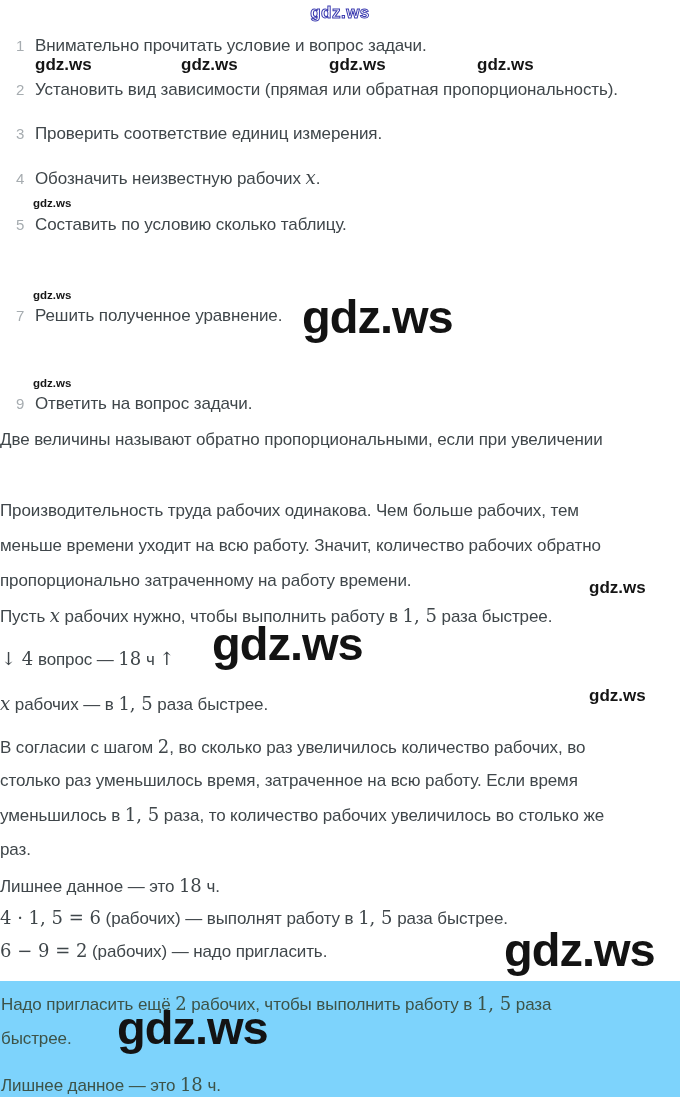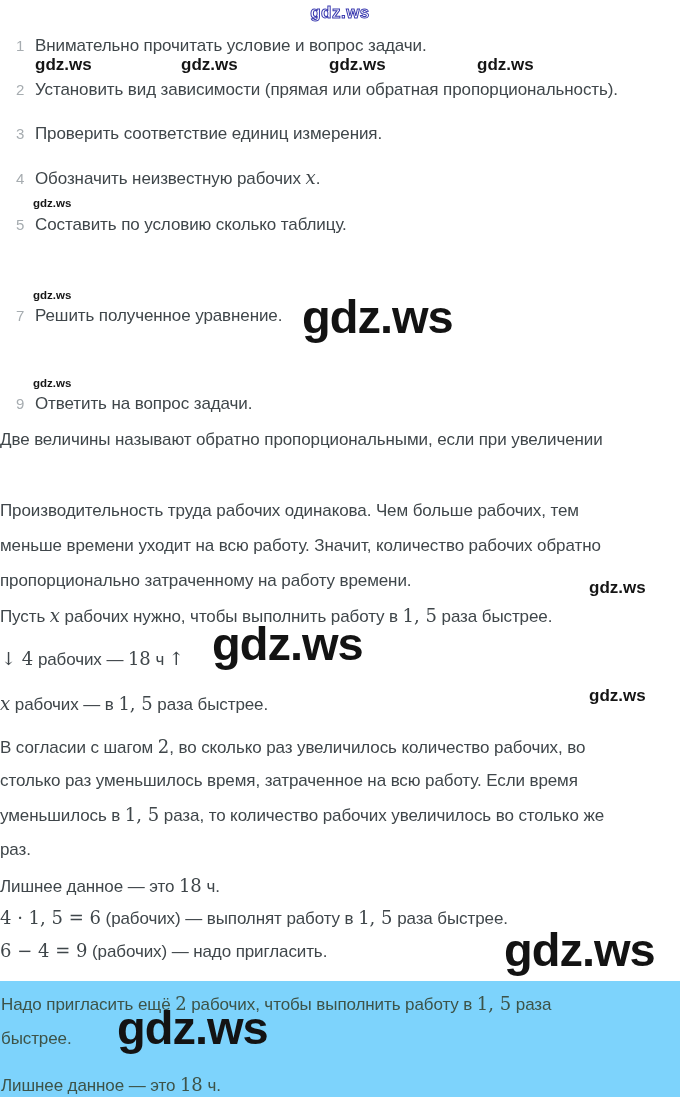--- a/index.html
+++ b/index.html
@@ -60,32 +60,32 @@
   <div class="line" style="left:0;top:501px"><span class="seg-text">Производительность труда рабочих одинакова. Чем больше рабочих, тем</span></div>
   <div class="line" style="left:0;top:536px"><span class="seg-text">меньше времени уходит на всю работу. Значит, количество рабочих обратно</span></div>
   <div class="line" style="left:0;top:571px"><span class="seg-text">пропорционально затраченному на работу времени.</span></div>
 
   <div class="wm wm-md" style="left:589px;top:578px">gdz.ws</div>
 
   <div class="line" style="left:0;top:606px"><span class="seg-text">Пусть </span><span class="seg-mathit">x</span><span class="seg-text"> рабочих нужно, чтобы выполнить работу в </span><span class="seg-math">1, 5</span><span class="seg-text"> раза быстрее.</span></div>
 
   <div class="wm wm-big" style="left:212px;top:620px">gdz.ws</div>
 
-  <div class="line" style="left:1px;top:649px"><span class="seg-math">↓ 4</span><span class="seg-text"> рабочих — </span><span class="seg-math">18</span><span class="seg-text"> ч </span><span class="seg-math">↑</span></div>
+  <div class="line" style="left:1px;top:649px"><span class="seg-math">↓ 4</span><span class="seg-text"> вопрос — </span><span class="seg-math">18</span><span class="seg-text"> ч </span><span class="seg-math">↑</span></div>
 
   <div class="wm wm-md" style="left:589px;top:686px">gdz.ws</div>
 
   <div class="line" style="left:0;top:694px"><span class="seg-mathit">x</span><span class="seg-text"> рабочих — в </span><span class="seg-math">1, 5</span><span class="seg-text"> раза быстрее.</span></div>
   <div class="line" style="left:0;top:737px"><span class="seg-text">В согласии с шагом </span><span class="seg-math">2</span><span class="seg-text">, во сколько раз увеличилось количество рабочих, во</span></div>
   <div class="line" style="left:0;top:771px"><span class="seg-text">столько раз уменьшилось время, затраченное на всю работу. Если время</span></div>
   <div class="line" style="left:0;top:805px"><span class="seg-text">уменьшилось в </span><span class="seg-math">1, 5</span><span class="seg-text"> раза, то количество рабочих увеличилось во столько же</span></div>
   <div class="line" style="left:0;top:840px"><span class="seg-text">раз.</span></div>
   <div class="line" style="left:0;top:876px"><span class="seg-text">Лишнее данное — это </span><span class="seg-math">18</span><span class="seg-text"> ч.</span></div>
   <div class="line" style="left:0;top:908px"><span class="seg-math">4 · 1, 5 = 6</span><span class="seg-text"> (рабочих) — выполнят работу в </span><span class="seg-math">1, 5</span><span class="seg-text"> раза быстрее.</span></div>
-  <div class="line" style="left:0;top:941px"><span class="seg-math">6 − 4 = 9</span><span class="seg-text"> (рабочих) — надо пригласить.</span></div>
+  <div class="line" style="left:0;top:941px"><span class="seg-math">6 − 9 = 2</span><span class="seg-text"> (рабочих) — надо пригласить.</span></div>
 
   <div class="wm wm-big" style="left:504px;top:926px">gdz.ws</div>
 
   <div class="answer-box">
     <div class="line" style="top:13px"><span class="seg-text">Надо пригласить ещё </span><span class="seg-math">2</span><span class="seg-text"> рабочих, чтобы выполнить работу в </span><span class="seg-math">1, 5</span><span class="seg-text"> раза</span></div>
     <div class="line" style="top:48px"><span class="seg-text">быстрее.</span></div>
     <div class="line" style="top:94px"><span class="seg-text">Лишнее данное — это </span><span class="seg-math">18</span><span class="seg-text"> ч.</span></div>
     <div class="wm wm-big" style="left:117px;top:23px">gdz.ws</div>
   </div>
 

